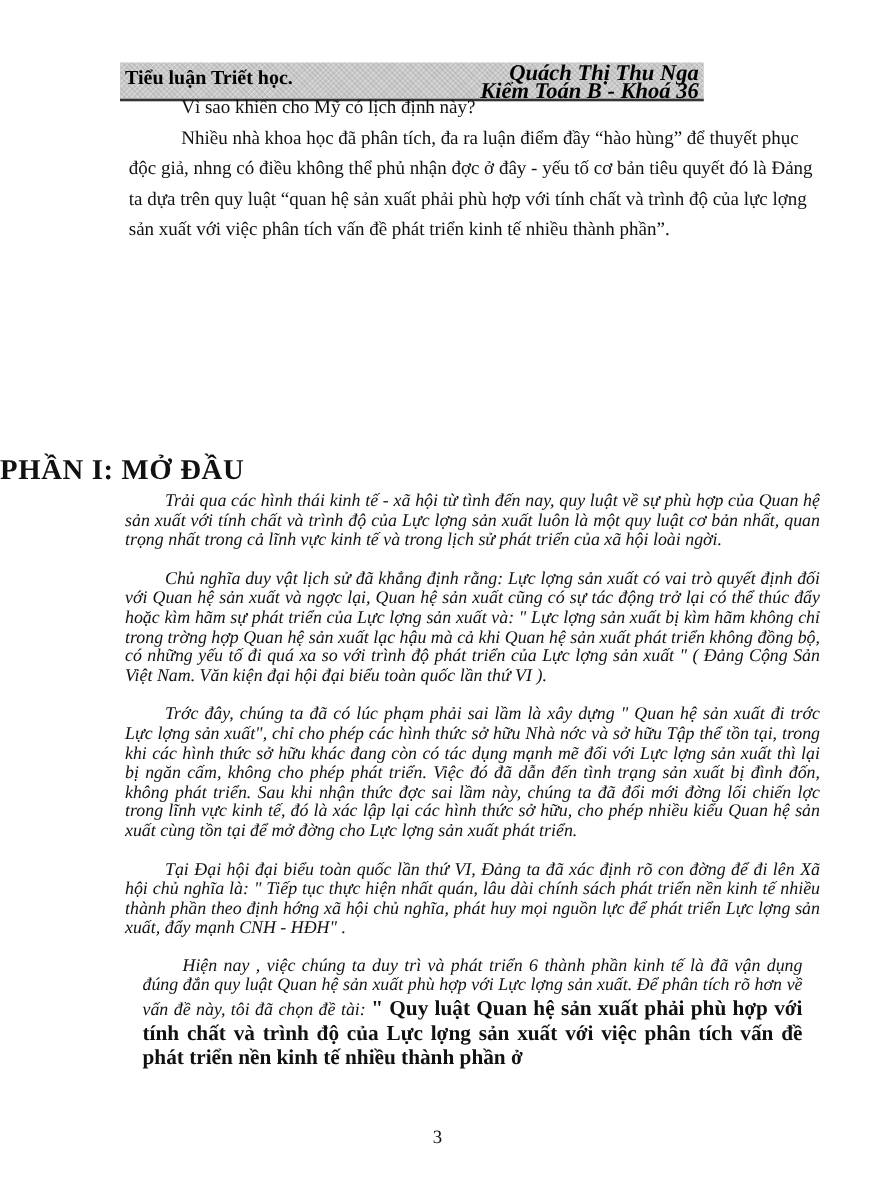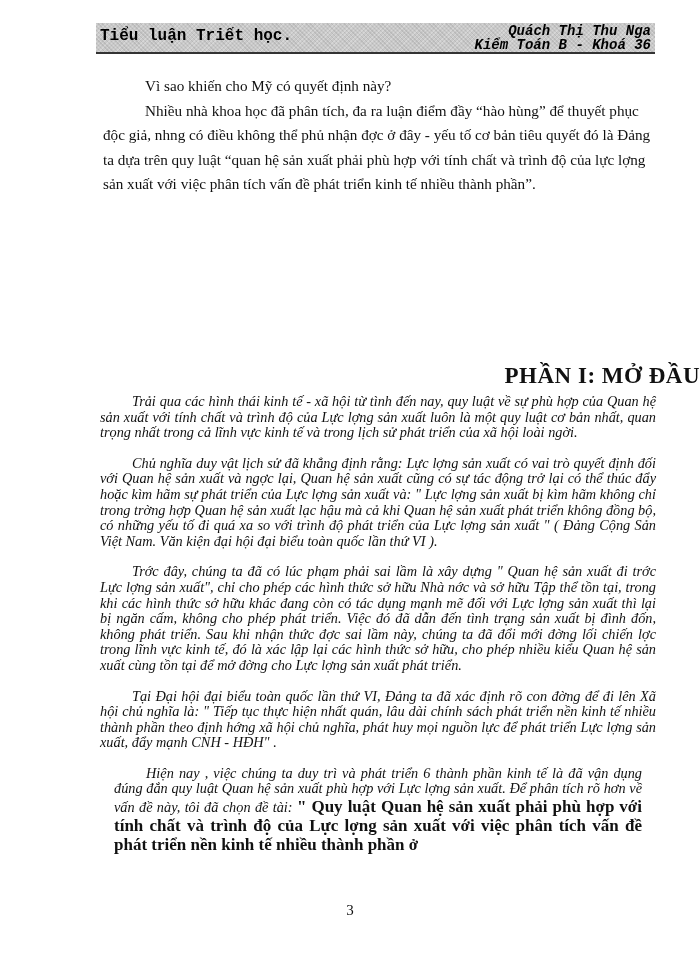--- a/index.html
+++ b/index.html
@@ -1,41 +1,40 @@
 <!DOCTYPE html>
 <html><head>
   <meta charset="utf-8">
   <style>
     html, body { margin: 0; padding: 0; background: #ffffff; }
     body { width: 700px; height: 960px; position: relative; overflow: hidden; color: #111; font-family: "Liberation Serif", serif; }
 
     .header {
-      position: absolute; left: 96px; top: 23px; width: 559px; height: 29px;
+      position: absolute; left: 96px; top: 50px; width: 467px; height: 29px;
       background-color: #c9c9c9;
       background-image: repeating-linear-gradient(45deg, rgba(0,0,0,0.08) 0 1px, transparent 1px 3px),
                         repeating-linear-gradient(-45deg, rgba(255,255,255,0.25) 0 1px, transparent 1px 3px);
       border-bottom: 2px solid #333;
-      font-family: Liberation Mono, monospace;
     }
     .header-left {
       position: absolute; left: 4px; top: 4px; font-weight: bold; font-size: 16px; color: #000;
     }
     .header-right {
       position: absolute; right: 4px; top: 1px; text-align: right; font-weight: bold; font-style: italic;
-      font-size: 14px; line-height: 14px; color: #000;
+      font-size: 18px; line-height: 14px; color: #000;
     }
 
     .intro {
       position: absolute; left: 103px; top: 74px; width: 552px;
       font-size: 15.2px; line-height: 24.6px; text-align: left;
     }
     .intro p { margin: 0; text-indent: 42px; }
 
     .title {
-      position: absolute; left: 0; top: 363px; width: 700px; text-align: right;
+      position: absolute; left: 0; top: 363px; width: 700px; text-align: left;
       font-family: "Liberation Serif", serif; font-weight: bold; font-size: 23px; letter-spacing: 0.5px;
     }
 
     .body-text {
       position: absolute; left: 100px; top: 394px; width: 556px;
       font-style: italic; font-size: 14.3px; line-height: 15.6px; text-align: justify;
     }
     .body-text p { margin: 0 0 15px 0; text-indent: 32px; }
     .body-text .strong-topic { font-style: normal; font-weight: bold; font-size: 17px; line-height: 19px; }
     .body-text .last { margin: 14px; line-height: 15.6px; }
@@ -49,21 +48,21 @@
 
 <div class="header">
   <div class="header-left">Tiểu luận Triết học.</div>
   <div class="header-right">
     <div>Quách Thị Thu Nga</div>
     <div>Kiểm Toán B - Khoá 36</div>
   </div>
 </div>
 
 <div class="intro">
-  <p>Vì sao khiến cho Mỹ có quyết định này?</p>
+  <p>Vì sao khiến cho Mỹ có lịch định này?</p>
   <p>Nhiều nhà khoa học đã phân tích, đa   ra luận điểm đầy “hào hùng” để thuyết phục độc giả, nhng   có điều không thể phủ nhận đợc   ở đây -  yếu tố cơ bản tiêu quyết đó là Đảng ta dựa trên quy luật “quan hệ sản xuất phải phù hợp với tính chất và trình độ của lực lợng    sản xuất với việc phân tích vấn đề phát triển kinh tế nhiều thành phần”.</p>
 </div>
 
 <div class="title">PHẦN I: MỞ ĐẦU</div>
 
 <div class="body-text">
   <p>Trải qua các hình thái kinh tế - xã hội từ tình   đến nay, quy luật về sự phù hợp của Quan hệ sản xuất với tính chất và trình độ của Lực lợng    sản xuất luôn là một quy luật cơ bản nhất, quan trọng nhất trong cả lĩnh vực kinh tế và trong lịch sử phát triển của xã hội loài ngời.</p>
   <p>Chủ nghĩa duy vật lịch sử đã khẳng định rằng: Lực lợng    sản xuất có vai trò quyết định đối với Quan hệ sản xuất và ngợc   lại, Quan hệ sản xuất cũng có sự tác động  trở lại có thể thúc đẩy hoặc kìm hãm sự phát triển của Lực lợng    sản xuất và: " Lực lợng    sản xuất bị kìm hãm không chỉ trong trờng    hợp Quan hệ sản xuất lạc hậu mà cả khi Quan hệ sản xuất phát triển không đồng bộ, có những yếu tố đi quá xa so với trình độ phát triển của Lực lợng    sản xuất " ( Đảng Cộng Sản Việt Nam. Văn kiện đại hội đại biểu toàn quốc lần thứ VI ).</p>
   <p>Trớc   đây, chúng ta đã có lúc phạm phải sai lầm là xây dựng " Quan hệ sản xuất đi trớc   Lực lợng    sản xuất", chỉ cho phép các hình thức sở hữu Nhà nớc   và sở hữu Tập thể tồn tại, trong khi các hình thức sở hữu khác đang còn có tác dụng mạnh mẽ đối với Lực lợng    sản xuất thì lại bị ngăn cấm, không cho phép phát triển. Việc đó đã dẫn đến tình trạng sản xuất bị đình đốn, không phát triển. Sau khi nhận thức đợc   sai lầm này, chúng ta đã đổi mới đờng    lối chiến lợc   trong lĩnh vực kinh tế, đó là xác lập lại các hình thức sở hữu, cho phép nhiều kiểu Quan hệ sản xuất cùng tồn tại để mở đờng    cho Lực lợng    sản xuất phát triển.</p>
   <p>Tại Đại hội đại biểu toàn quốc lần thứ VI, Đảng ta đã xác định rõ con đờng    để đi lên Xã hội chủ nghĩa là: " Tiếp tục thực hiện nhất quán, lâu dài chính sách phát triển nền kinh tế nhiều thành phần theo định hớng    xã hội chủ nghĩa, phát huy mọi nguồn lực để phát triển Lực lợng    sản xuất, đẩy mạnh CNH - HĐH" .</p>

